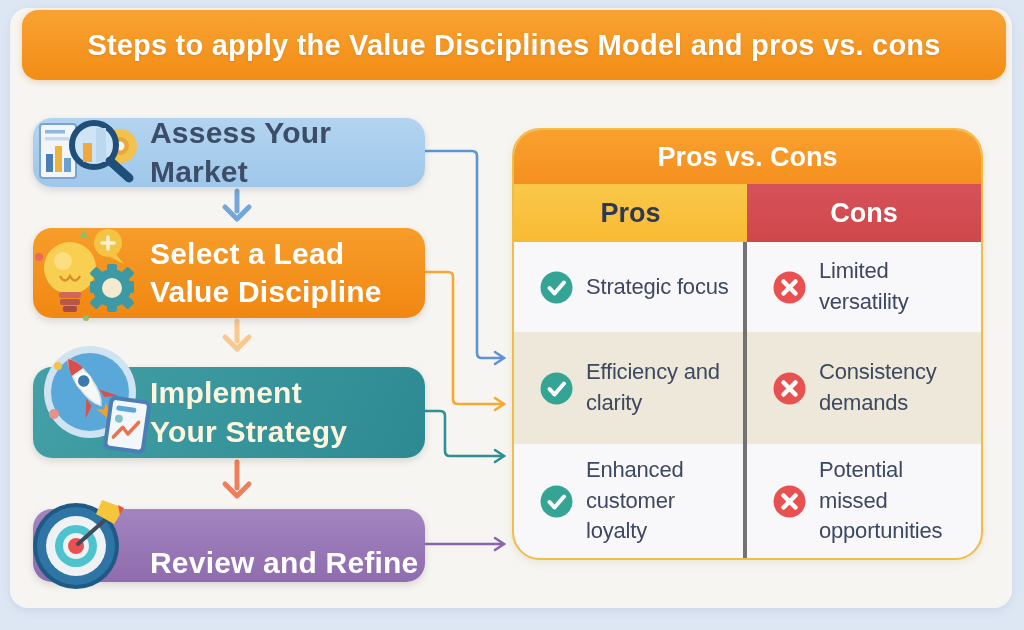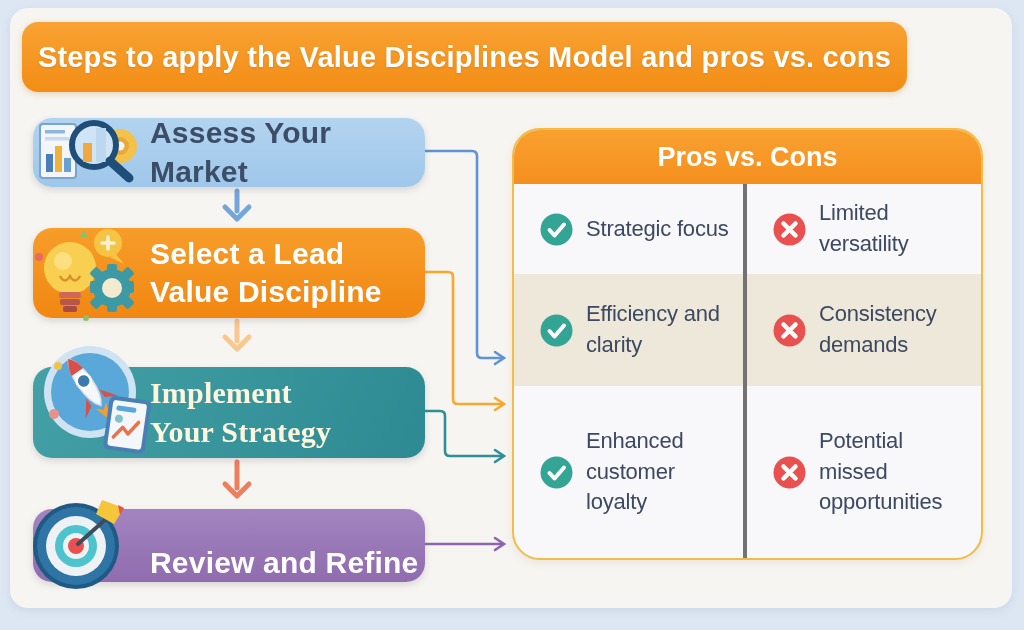--- a/index.html
+++ b/index.html
@@ -8,21 +8,21 @@
     background:#dde7f4;
     font-family:"Liberation Sans", sans-serif;
   }
   .panel{
     position:absolute;left:10px;top:8px;width:1002px;height:600px;
     background:#f7f5f1;border-radius:18px;
     box-shadow:0 3px 10px rgba(60,80,120,.10);
   }
   
   .header-bar{
-    position:absolute;left:22px;top:22px;width:885px;height:70px;
+    position:absolute;left:22px;top:10px;width:984px;height:70px;
     background:linear-gradient(180deg,#f9a233,#f28d15);
     border-radius:16px;display:flex;align-items:center;justify-content:center;
     box-shadow:0 2px 6px rgba(180,110,20,.25);
   }
   .header-title{
     color:#ffffff;font-size:29px;font-weight:bold;letter-spacing:.2px;
     text-shadow:0 1px 2px rgba(160,90,0,.25);white-space:nowrap;
   }
   
   .step-box{
@@ -31,21 +31,21 @@
     box-shadow:0 3px 7px rgba(70,70,90,.18);
   }
   .step-label{
     margin-left:117px;font-size:30px;font-weight:bold;line-height:1.28;letter-spacing:.2px;
   }
   .step-1{top:118px;height:69px;background:linear-gradient(180deg,#b3d4f0,#9fc7ea);}
   .step-1 .step-label{color:#3c4d68;}
   .step-2{top:228px;height:90px;background:linear-gradient(180deg,#f79d2a,#f18712);}
   .step-2 .step-label{color:#ffffff;max-width:270px;}
   .step-3{top:367px;height:91px;background:linear-gradient(115deg,#42a0a6,#2e8a92);}
-  .step-3 .step-label{color:#fdf6dd;max-width:210px;font-family:Liberation Serif, serif;}
+  .step-3 .step-label{color:#fdf6dd;max-width:210px;}
   .step-4{top:509px;height:73px;background:linear-gradient(180deg,#a384c0,#8f6cae);}
   .step-4 .step-label{color:#ffffff;margin-top:35px;}
   .step-icon{position:absolute;pointer-events:none;}
   .icon-1{left:36px;top:116px;}
   .icon-2{left:28px;top:224px;}
   .icon-3{left:38px;top:338px;}
   .icon-4{left:24px;top:498px;}
   
   .connector-svg{position:absolute;left:0;top:0;pointer-events:none;}
   
@@ -206,20 +206,24 @@
   <circle cx="52" cy="48" r="21" fill="#4cc3cd"></circle>
   <circle cx="52" cy="48" r="13" fill="#eef2f5"></circle>
   <circle cx="52" cy="48" r="8" fill="#e8514f"></circle>
   <line x1="92" y1="12" x2="54" y2="46" stroke="#3f4a5c" stroke-width="4" stroke-linecap="round"></line>
   <polygon points="78,2 100,10 90,26 72,16" fill="#f5c53a"></polygon>
   <polygon points="94,7 100,10 96,17" fill="#e8514f"></polygon>
 </svg>
 
 <div class="pvc-table">
   <div class="pvc-title">Pros vs. Cons</div>
+  <div class="pvc-headrow">
+    <div class="pvc-head pros">Pros</div>
+    <div class="pvc-head cons">Cons</div>
+  </div>
 
   <div class="pvc-row r1">
     <div class="cell pro">
       <svg class="cell-icon" width="33" height="33" viewBox="0 0 33 33">
         <circle cx="16.5" cy="16.5" r="16" fill="#34a495"></circle>
         <path d="M9.5 17 L14.5 22.5 L24 11.5" stroke="#ffffff" stroke-width="4" fill="none" stroke-linecap="round" stroke-linejoin="round"></path>
       </svg>
       <div class="cell-text">Strategic focus</div>
     </div>
     <div class="cell con">

